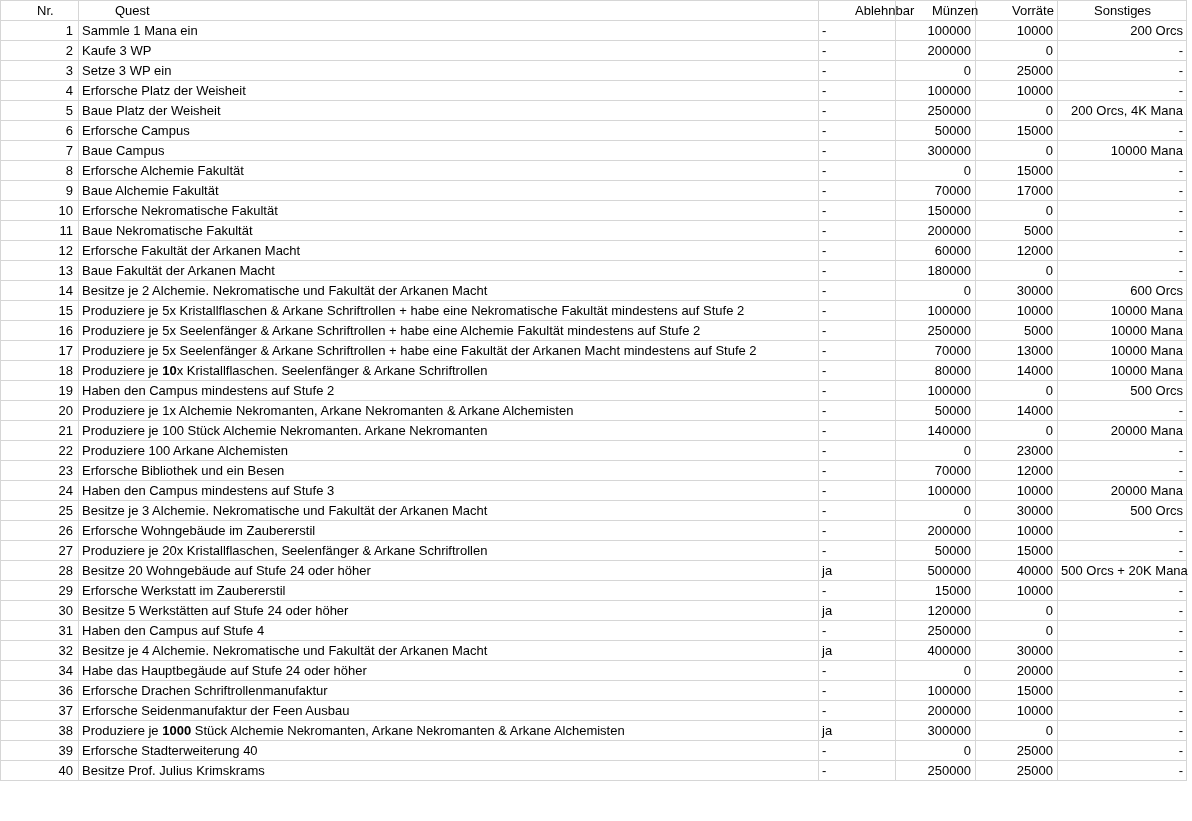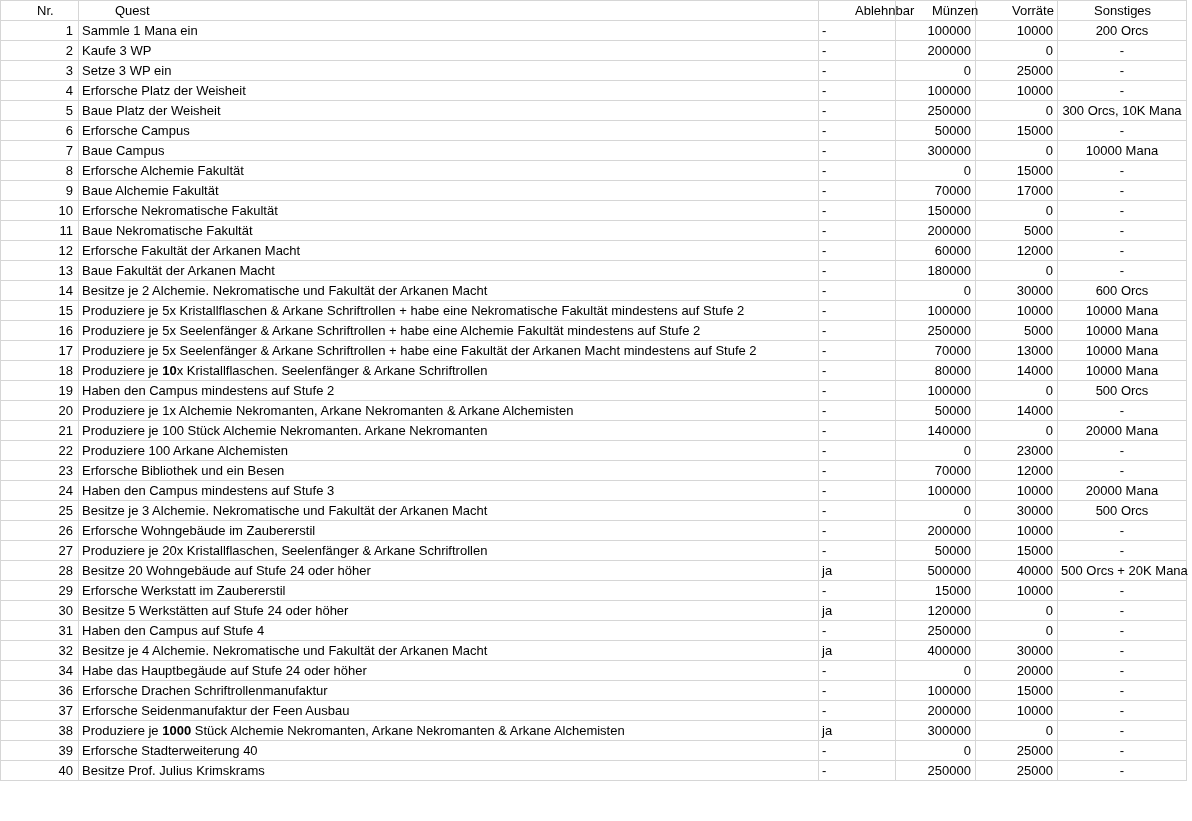--- a/index.html
+++ b/index.html
@@ -22,21 +22,21 @@
     white-space: nowrap;
     overflow: visible;
     line-height: 19px;
     box-sizing: border-box;
     vertical-align: middle;
   }
   #sheet td.c-nr      { text-align: right; padding-right: 5px; }
   #sheet td.c-quest   { text-align: left; }
   #sheet td.c-ableh   { text-align: left; }
   #sheet td.c-num     { text-align: right; padding-right: 4px; }
-  #sheet td.c-sonst   { text-align: center; }
+  #sheet td.c-sonst   { text-align: right; }
   #sheet thead td     { font-weight: normal; padding-left: 36px; }
   .b { font-weight: bold; }
 </style>
 </head>
 <body>
 
 <table id="sheet">
   <colgroup>
     <col style="width:78px">
     <col style="width:740px">
@@ -87,21 +87,21 @@
         <td class="c-num">100000</td>
         <td class="c-num">10000</td>
         <td class="c-sonst">-</td>
       </tr>
       <tr>
         <td class="c-nr">5</td>
         <td class="c-quest"><span class="">Baue Platz der Weisheit</span></td>
         <td class="c-ableh">-</td>
         <td class="c-num">250000</td>
         <td class="c-num">0</td>
-        <td class="c-sonst">300 Orcs, 10K Mana</td>
+        <td class="c-sonst">200 Orcs, 4K Mana</td>
       </tr>
       <tr>
         <td class="c-nr">6</td>
         <td class="c-quest"><span class="">Erforsche Campus</span></td>
         <td class="c-ableh">-</td>
         <td class="c-num">50000</td>
         <td class="c-num">15000</td>
         <td class="c-sonst">-</td>
       </tr>
       <tr>

